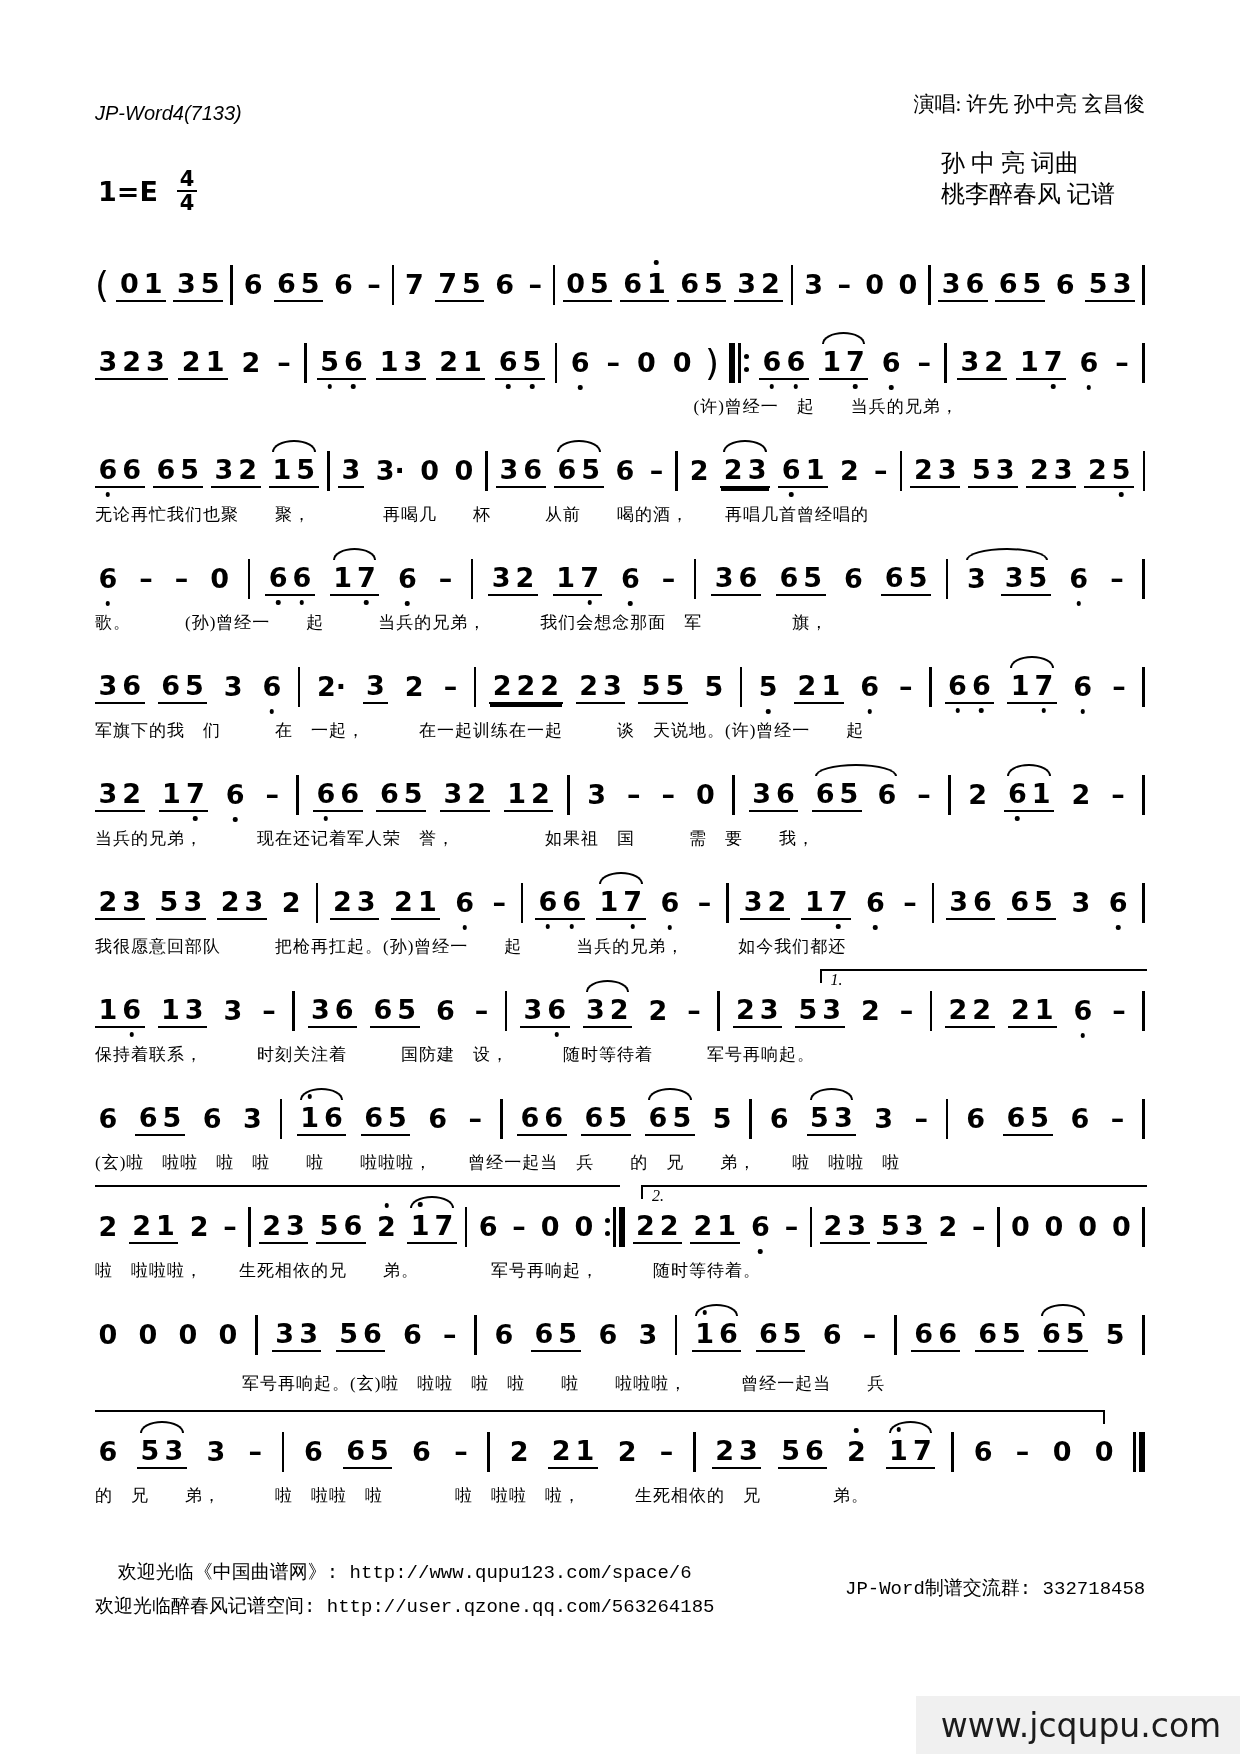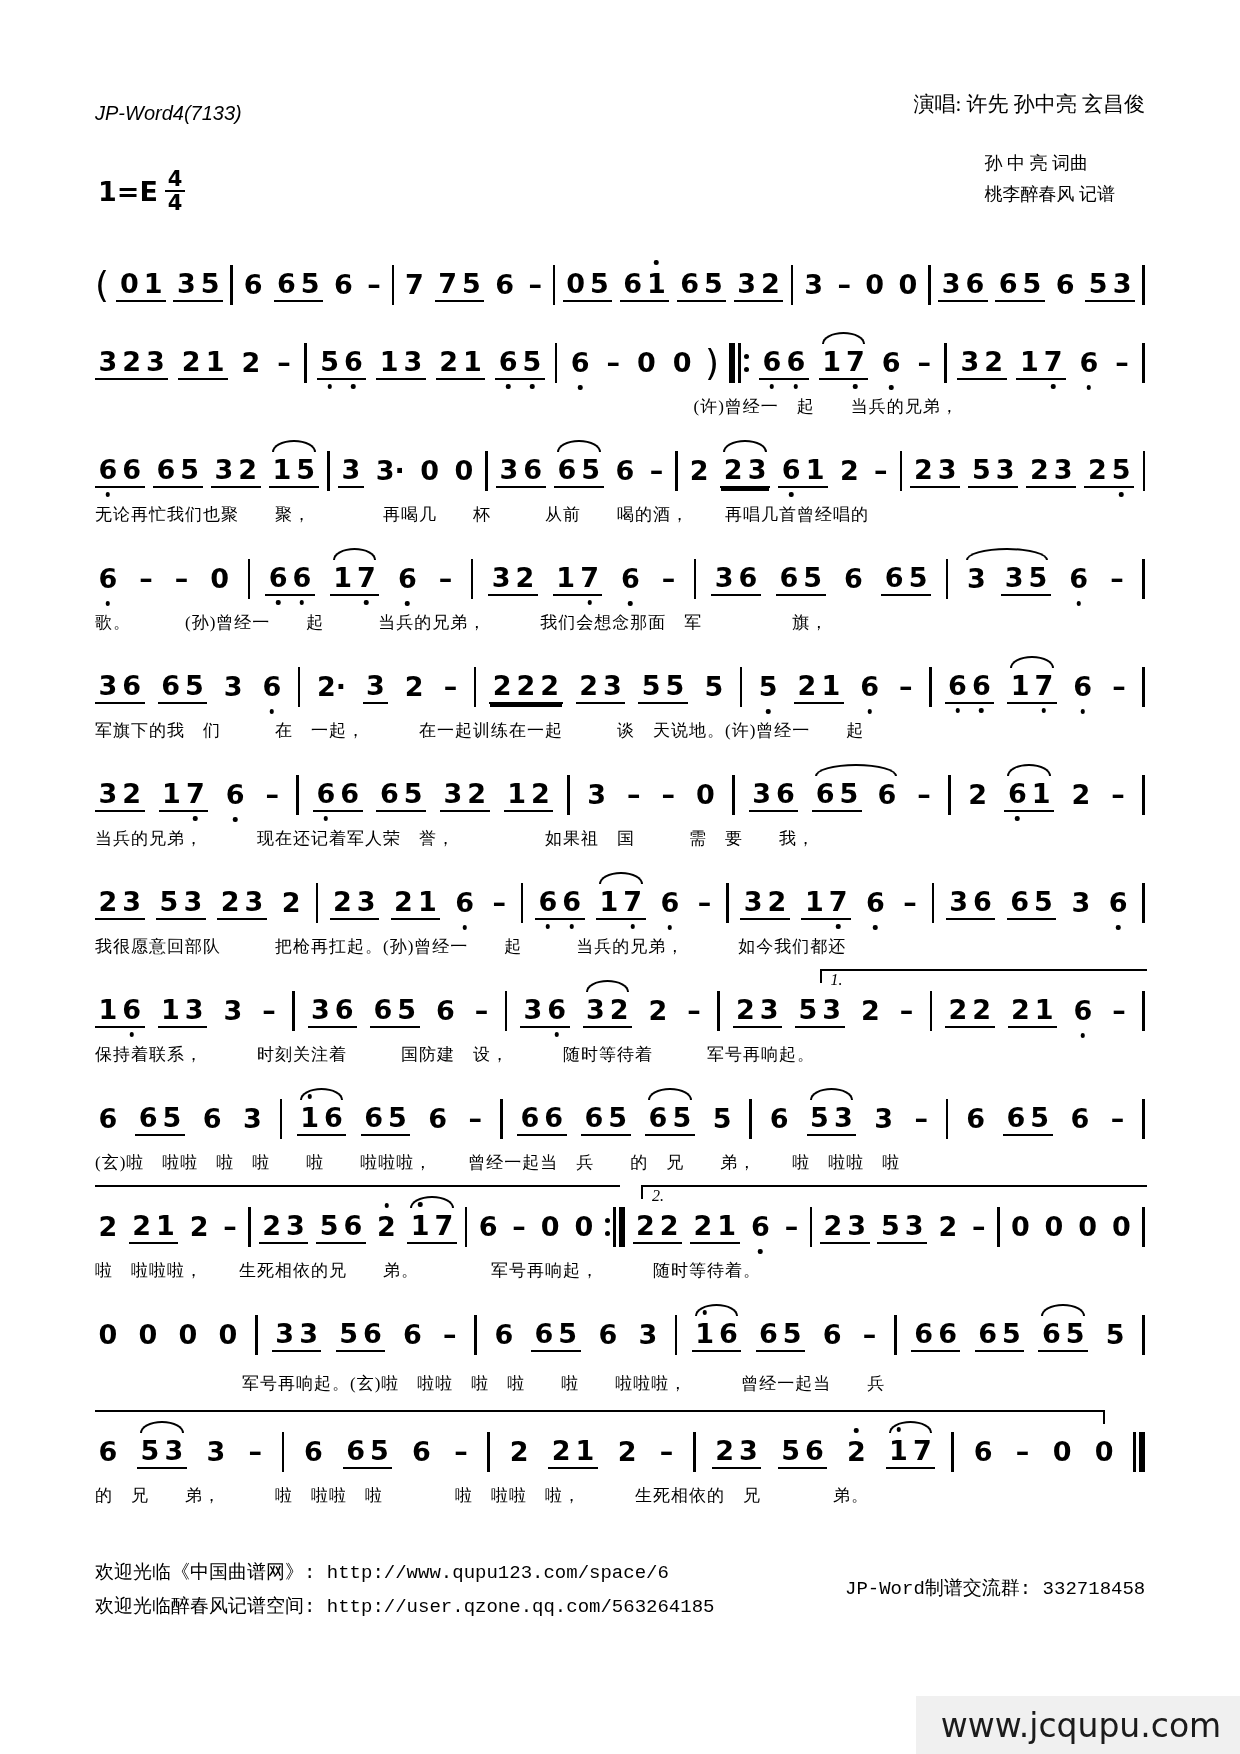--- a/index.html
+++ b/index.html
@@ -6,24 +6,24 @@
   .page{width:1240px;height:1754px;position:relative;background:#ffffff;overflow:hidden;
         font-family:"Liberation Serif",serif;color:#000;}
   .content{position:absolute;left:95px;width:1050px;top:86px;}
 
   
   .hdr{position:relative;height:152px;}
   .tag{position:absolute;left:0;top:12px;font-family:"Liberation Sans",sans-serif;
        font-style:italic;font-size:20px;}
   .title{text-align:center;font-size:46px;font-weight:bold;letter-spacing:4px;
          font-family:"DejaVu Sans",sans-serif;padding-top:2px;}
-  .credits{position:absolute;right:30px;top:58px;text-align:left;font-size:18px;line-height:31px;}
+  .credits{position:absolute;right:30px;top:58px;text-align:left;font-size:24px;line-height:31px;}
   .performers{text-align:right;font-size:21px;margin-top:4px;}
   .keyrow{position:absolute;left:3px;top:78px;font-family:"DejaVu Sans",sans-serif;
-          font-weight:bold;font-size:27px;display:flex;align-items:center;gap:7px;}
+          font-weight:bold;font-size:27px;display:flex;align-items:center;gap:19px;}
   .frac{display:inline-flex;flex-direction:column;align-items:center;font-size:21px;line-height:1.05;}
   .frac .num{border-bottom:2.5px solid #000;padding:0 3px;}
 
   
   .score{margin-top:14px;}
   .system{margin-bottom:20px;}
   .system.gap-top{margin-top:24px;}
   .notes-row{position:relative;display:flex;align-items:center;justify-content:space-between;
              height:58px;font-family:"DejaVu Sans",sans-serif;font-weight:bold;font-size:27px;}
   .lyrics{white-space:pre;font-size:17px;height:27px;margin-top:3px;letter-spacing:1px;}
@@ -47,21 +47,21 @@
   .rdots i{width:5px;height:5px;border-radius:50%;background:#000;}
   .paren{font-size:36px;font-weight:normal;line-height:1;}
   .vbracket{position:absolute;top:-13px;height:12px;border-top:2.5px solid #000;}
   .vbracket.tickL{border-left:2.5px solid #000;}
   .vbracket.tickR{border-right:2.5px solid #000;}
   .vbracket .vlabel{position:absolute;left:9px;top:0px;font-style:italic;font-weight:normal;
                     font-size:16px;font-family:"Liberation Serif",serif;}
 
   
   .footer{position:absolute;left:95px;top:1556px;font-size:19px;line-height:34px;
-          font-family:"Liberation Mono",monospace;}
+          font-family:"Liberation Mono",monospace;text-align:center;}
   .footer-right{position:absolute;left:845px;top:1575px;font-size:19px;
           font-family:"Liberation Mono",monospace;}
   .watermark{position:absolute;right:0;bottom:0;width:318px;height:58px;background:#f0f0f0;
              display:flex;align-items:center;justify-content:center;
              font-family:"DejaVu Sans",sans-serif;font-size:33px;color:#1b1b1b;padding-left:6px;}
 </style>
 </head>
 <body>
 
 <div class="page">

